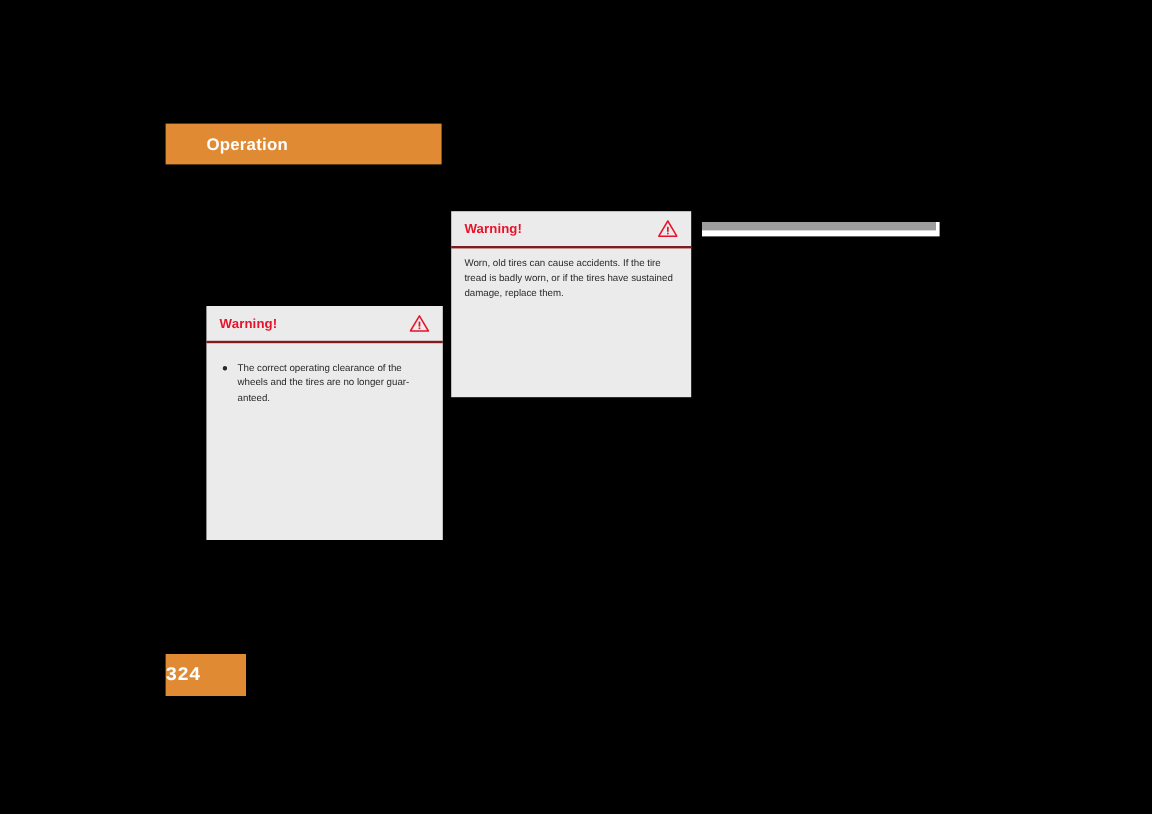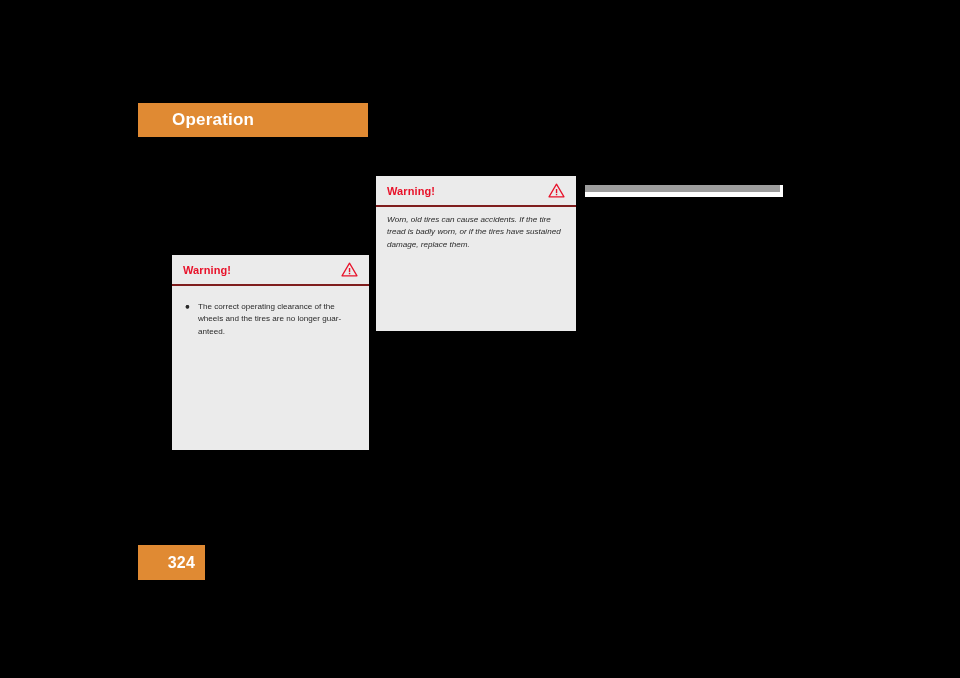--- a/index.html
+++ b/index.html
@@ -31,21 +31,21 @@
     left: 138px;
     top: 103px;
     width: 230px;
     height: 34px;
     background: #e08a33;
     display: flex;
     align-items: center;
   }
   .chapter-bar .chapter-title {
     color: #ffffff;
-    font-size: 17px;
+    font-size: 14px;
     font-weight: bold;
     letter-spacing: 0.2px;
     margin-left: 34px;
   }
 
   
   .warning-box {
     position: absolute;
     background: #ebebeb;
     box-sizing: border-box;
@@ -83,21 +83,20 @@
     height: 15px;
   }
   .warning-body {
     padding: 7px 11px 8px 11px;
   }
   .warning-body p {
     margin: 0 0 8px 0;
     font-size: 8.1px;
     line-height: 12.4px;
     color: #2a2a2a;
-    font-style: italic;
   }
   .warning-body p:last-child { margin-bottom: 0; }
   .warning-body ul {
     margin: 0;
     padding: 0;
     list-style: none;
   }
   .warning-body li {
     position: relative;
     margin: 0 0 8px 0;
@@ -137,21 +136,22 @@
   
   .folio {
     position: absolute;
     left: 138px;
     top: 545px;
     width: 67px;
     height: 35px;
     background: #e08a33;
     display: flex;
     align-items: center;
-    justify-content: flex-end;
+    justify-content: flex-start;
+    font-family: Liberation Mono, monospace;
   }
   .folio .folio-number {
     color: #ffffff;
     font-size: 16px;
     font-weight: bold;
     margin-right: 10px;
     letter-spacing: 0.2px;
   }
 
   

